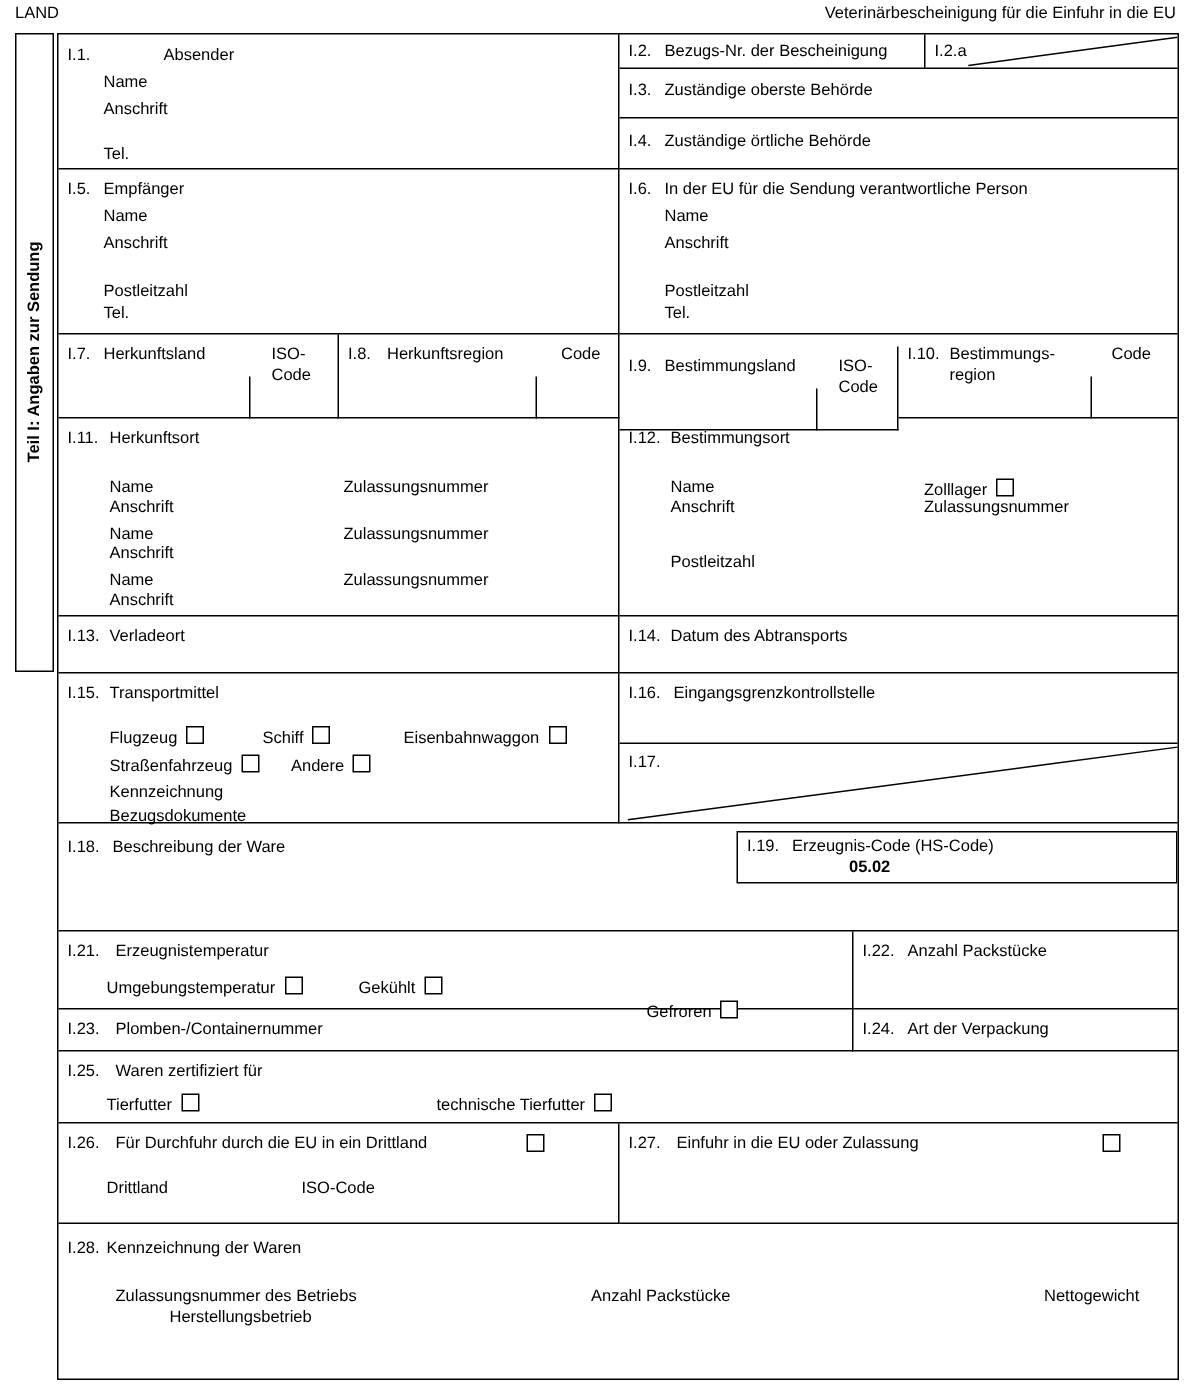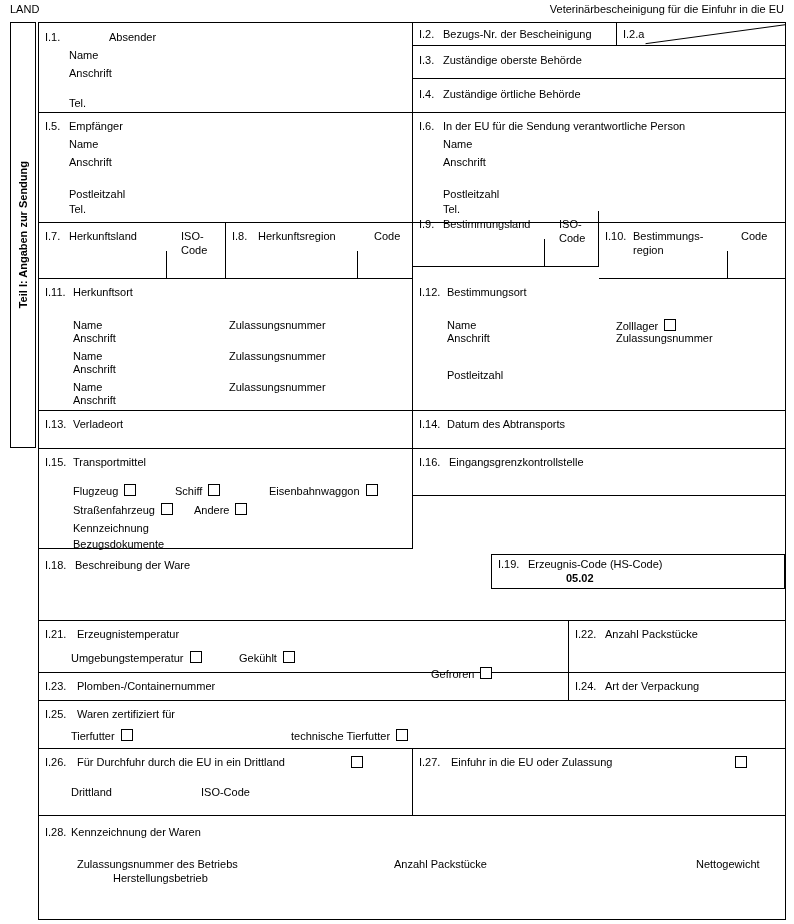--- a/index.html
+++ b/index.html
@@ -90,21 +90,21 @@
       <div class="pdiv" style="left:127px;"></div>
     </div>
 
     <div class="cell br bb" style="left:187px;top:200px;width:187px;height:56px;">
       <span class="t" style="left:6px;top:7px;">I.8.</span>
       <span class="t" style="left:32px;top:7px;">Herkunftsregion</span>
       <span class="t" style="left:148px;top:7px;">Code</span>
       <div class="pdiv" style="left:131px;"></div>
     </div>
 
-    <div class="cell br bb" style="left:374px;top:188px;width:186px;height:56px;">
+    <div class="cell br bb" style="left:374px;top:208px;width:186px;height:56px;">
       <span class="t" style="left:6px;top:7px;">I.9.</span>
       <span class="t" style="left:30px;top:7px;">Bestimmungsland</span>
       <span class="t wrap" style="left:146px;top:7px;width:36px;">ISO-Code</span>
       <div class="pdiv" style="left:131px;"></div>
     </div>
 
     <div class="cell bb" style="left:560px;top:200px;width:186px;height:56px;">
       <span class="t" style="left:6px;top:7px;">I.10.</span>
       <span class="t wrap" style="left:34px;top:7px;width:82px;">Bestimmungs-region</span>
       <span class="t" style="left:142px;top:7px;">Code</span>
@@ -155,20 +155,26 @@
       <span class="t" style="left:155px;top:54px;"><span>Andere</span><span class="cb"></span></span>
       <span class="t" style="left:34px;top:73px;">Kennzeichnung</span>
       <span class="t" style="left:34px;top:89px;">Bezugsdokumente</span>
     </div>
 
     <div class="cell bb" style="left:374px;top:426px;width:372px;height:47px;">
       <span class="t" style="left:6px;top:7px;">I.16.</span>
       <span class="t" style="left:36px;top:7px;">Eingangsgrenzkontrollstelle</span>
     </div>
 
+    <div class="cell bb" style="left:374px;top:473px;width:372px;height:53px;">
+      <span class="t" style="left:6px;top:6px;">I.17.</span>
+      <svg class="diag" viewBox="0 0 100 100" preserveAspectRatio="none">
+        <line x1="1.5" y1="97" x2="100" y2="4" stroke="#000" stroke-width="1" vector-effect="non-scaling-stroke"></line>
+      </svg>
+    </div>
 
     <div class="cell bb" style="left:0;top:526px;width:746px;height:72px;">
       <span class="t" style="left:6px;top:10px;">I.18.</span>
       <span class="t" style="left:36px;top:10px;">Beschreibung der Ware</span>
     </div>
 
     <div class="cell" style="left:452px;top:531px;width:294px;height:35px;border:1px solid #000;background:#fff;">
       <span class="t" style="left:6px;top:3px;">I.19.</span>
       <span class="t" style="left:36px;top:3px;">Erzeugnis-Code (HS-Code)</span>
       <span class="t b" style="left:74px;top:17px;">05.02</span>

